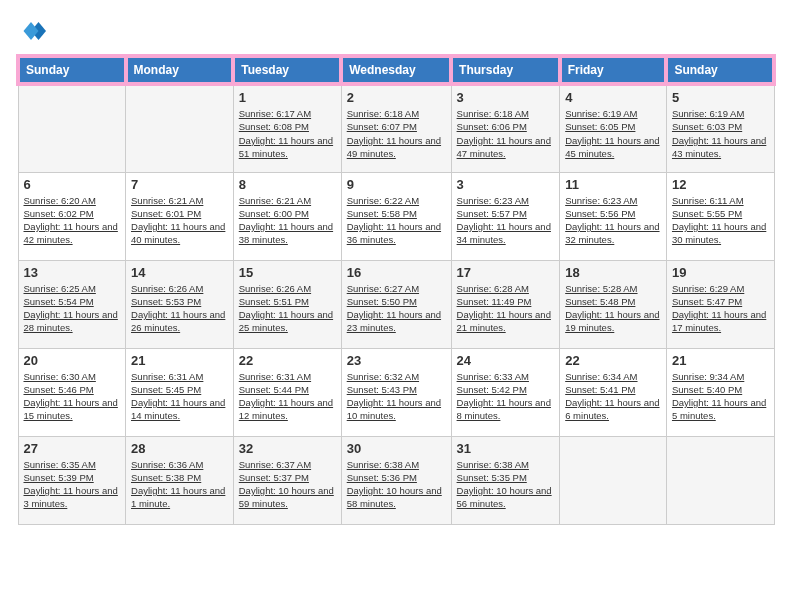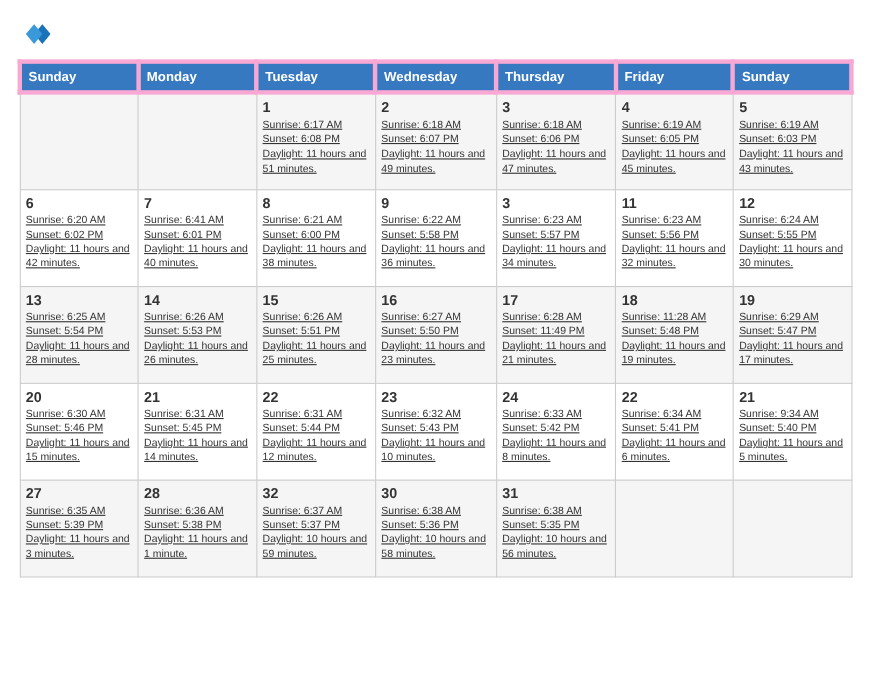--- a/index.html
+++ b/index.html
@@ -162,21 +162,21 @@
       </tr>
       <tr>
         <td>
           <span class="day-number">6</span>
           <div class="day-detail">Sunrise: 6:20 AM
 Sunset: 6:02 PM
 Daylight: 11 hours and 42 minutes.</div>
         </td>
         <td>
           <span class="day-number">7</span>
-          <div class="day-detail">Sunrise: 6:41 AM
+          <div class="day-detail">Sunrise: 6:21 AM
 Sunset: 6:01 PM
 Daylight: 11 hours and 40 minutes.</div>
         </td>
         <td>
           <span class="day-number">8</span>
           <div class="day-detail">Sunrise: 6:21 AM
 Sunset: 6:00 PM
 Daylight: 11 hours and 38 minutes.</div>
         </td>
         <td>
@@ -192,21 +192,21 @@
 Daylight: 11 hours and 34 minutes.</div>
         </td>
         <td>
           <span class="day-number">11</span>
           <div class="day-detail">Sunrise: 6:23 AM
 Sunset: 5:56 PM
 Daylight: 11 hours and 32 minutes.</div>
         </td>
         <td>
           <span class="day-number">12</span>
-          <div class="day-detail">Sunrise: 6:24 AM
+          <div class="day-detail">Sunrise: 6:11 AM
 Sunset: 5:55 PM
 Daylight: 11 hours and 30 minutes.</div>
         </td>
       </tr>
       <tr>
         <td>
           <span class="day-number">13</span>
           <div class="day-detail">Sunrise: 6:25 AM
 Sunset: 5:54 PM
 Daylight: 11 hours and 28 minutes.</div>
@@ -230,21 +230,21 @@
 Daylight: 11 hours and 23 minutes.</div>
         </td>
         <td>
           <span class="day-number">17</span>
           <div class="day-detail">Sunrise: 6:28 AM
 Sunset: 11:49 PM
 Daylight: 11 hours and 21 minutes.</div>
         </td>
         <td>
           <span class="day-number">18</span>
-          <div class="day-detail">Sunrise: 11:28 AM
+          <div class="day-detail">Sunrise: 5:28 AM
 Sunset: 5:48 PM
 Daylight: 11 hours and 19 minutes.</div>
         </td>
         <td>
           <span class="day-number">19</span>
           <div class="day-detail">Sunrise: 6:29 AM
 Sunset: 5:47 PM
 Daylight: 11 hours and 17 minutes.</div>
         </td>
       </tr>

